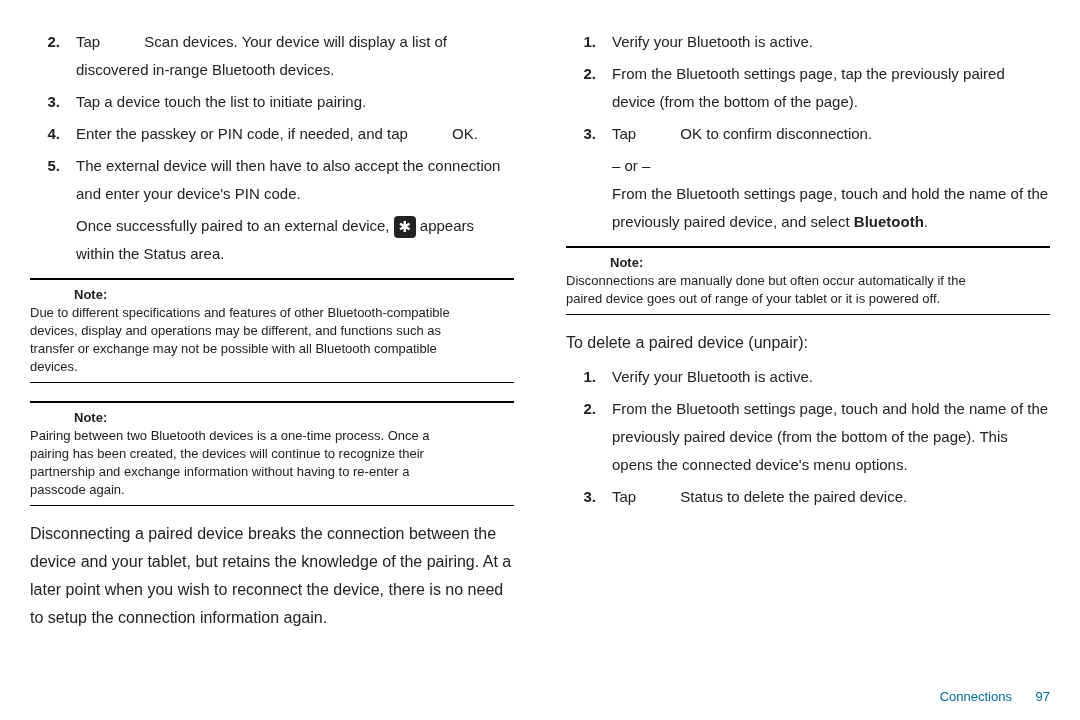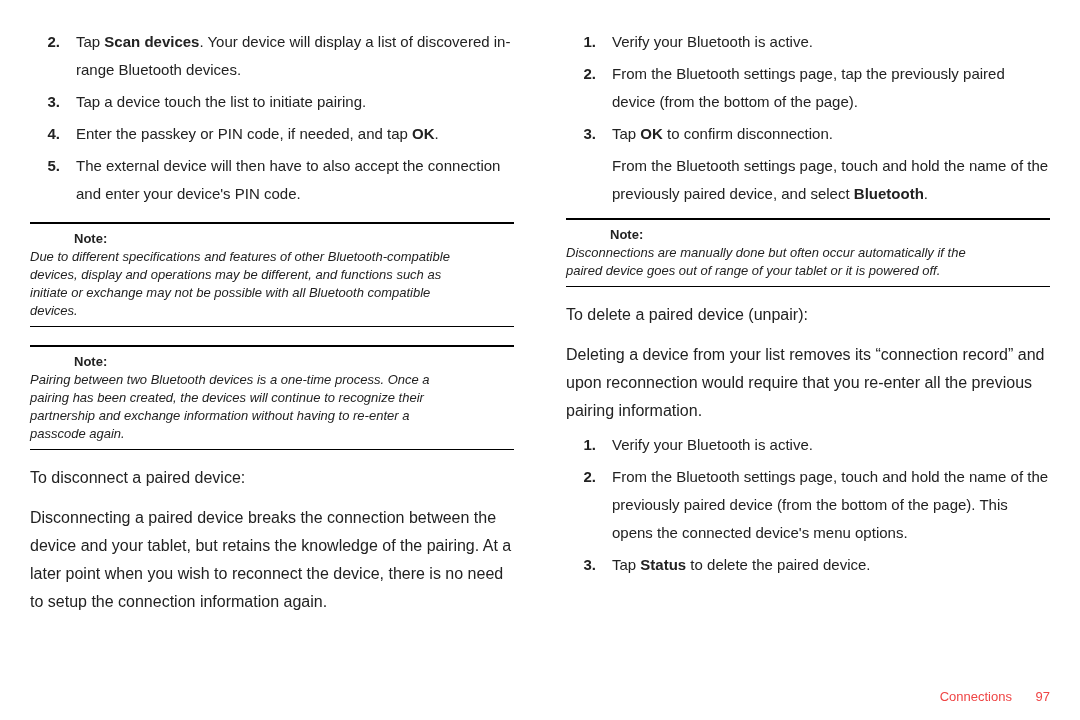--- a/index.html
+++ b/index.html
@@ -7,33 +7,33 @@
   .page{display:flex;width:1080px;height:720px;box-sizing:border-box;
     padding:28px 30px 16px 30px;}
   .col{flex:1;display:flex;flex-direction:column;}
   .col-left{padding-right:26px;}
   .col-right{padding-left:26px;}
   ol{list-style:none;margin:0;padding:0;}
   ol>li{display:flex;margin-bottom:4px;}
   .num{width:30px;text-align:right;font-weight:bold;font-size:15px;
     line-height:28px;padding-right:16px;flex-shrink:0;}
   .txt{font-size:15px;line-height:28px;flex:1;}
-  .txt b{font-weight:bold;}
+  .txt b{font-weight:normal;margin-left:40px;}
   .continuation{margin-left:46px;font-size:15px;line-height:28px;}
   .bt-icon{display:inline-block;width:22px;height:22px;background:#222;
     color:#fff;border-radius:4px;text-align:center;line-height:22px;
     font-size:15px;vertical-align:middle;}
   hr.thick{border:none;border-top:2px solid #000;margin:10px 0 6px 0;}
   hr.thin{border:none;border-top:1px solid #000;margin:6px 0 8px 0;}
   .note{font-size:13px;line-height:18px;}
   .note-lbl{font-weight:bold;display:inline-block;width:42px;
     vertical-align:top;margin-left:44px;}
-  .note-body{display:inline-block;width:calc(100% - 50px);vertical-align:top;font-style:italic;}
+  .note-body{display:inline-block;width:calc(100% - 50px);vertical-align:top;}
   .para{font-size:16px;line-height:28px;margin:6px 0 6px 0;}
-  .footer{margin-top:auto;text-align:right;font-size:13px;color:#ef4444;
+  .footer{margin-top:auto;text-align:right;font-size:13px;color:#0369a1;
     padding-top:8px;}
   .footer .sec{margin-right:20px;}
 </style>
 </head>
 <body>
 
 <div class="page">
 
   <div class="col col-left">
     <ol>
@@ -47,65 +47,69 @@
         </li>
       <li>
         <span class="num">4.</span>
         <span class="txt">Enter the passkey or PIN code, if needed, and tap <b>OK</b>.</span>
         </li>
       <li>
         <span class="num">5.</span>
         <span class="txt">The external device will then have to also accept the connection and enter your device's PIN code.</span>
         </li>
     </ol>
+    <div class="continuation">
+      <span>Once successfully paired to an external device, </span>
+      <span class="bt-icon">✱</span>
+      <span> appears within the Status area.</span>
+    </div>
 
     <hr class="thick">
     <div class="note">
       <span class="note-lbl">Note:</span>
-      <span class="note-body">Due to different specifications and features of other Bluetooth-compatible devices, display and operations may be different, and functions such as initiate or exchange may not be possible with all Bluetooth compatible devices.</span>
+      <span class="note-body">Due to different specifications and features of other Bluetooth-compatible devices, display and operations may be different, and functions such as transfer or exchange may not be possible with all Bluetooth compatible devices.</span>
     </div>
     <hr class="thin">
 
     <hr class="thick">
     <div class="note">
       <span class="note-lbl">Note:</span>
       <span class="note-body">Pairing between two Bluetooth devices is a one-time process. Once a pairing has been created, the devices will continue to recognize their partnership and exchange information without having to re-enter a passcode again.</span>
     </div>
     <hr class="thin">
 
-    <div class="para">To disconnect a paired device:</div>
     <div class="para">Disconnecting a paired device breaks the connection between the device and your tablet, but retains the knowledge of the pairing. At a later point when you wish to reconnect the device, there is no need to setup the connection information again.</div>
   </div>
 
   <div class="col col-right">
     <ol>
       <li>
         <span class="num">1.</span>
         <span class="txt">Verify your Bluetooth is active.</span>
         </li>
       <li>
         <span class="num">2.</span>
         <span class="txt">From the Bluetooth settings page, tap the previously paired device (from the bottom of the page).</span>
         </li>
       <li>
         <span class="num">3.</span>
         <span class="txt">Tap <b>OK</b> to confirm disconnection.</span>
         </li>
     </ol>
+    <div class="continuation">– or –</div>
     <div class="continuation">From the Bluetooth settings page, touch and hold the name of the previously paired device, and select <b>Bluetooth</b>.</div>
 
     <hr class="thick">
     <div class="note">
       <span class="note-lbl">Note:</span>
       <span class="note-body">Disconnections are manually done but often occur automatically if the paired device goes out of range of your tablet or it is powered off.</span>
     </div>
     <hr class="thin">
 
     <div class="para">To delete a paired device (unpair):</div>
-    <div class="para">Deleting a device from your list removes its “connection record” and upon reconnection would require that you re-enter all the previous pairing information.</div>
 
     <ol>
       <li>
         <span class="num">1.</span>
         <span class="txt">Verify your Bluetooth is active.</span>
         </li>
       <li>
         <span class="num">2.</span>
         <span class="txt">From the Bluetooth settings page, touch and hold the name of the previously paired device (from the bottom of the page). This opens the connected device's menu options.</span>
         </li>

